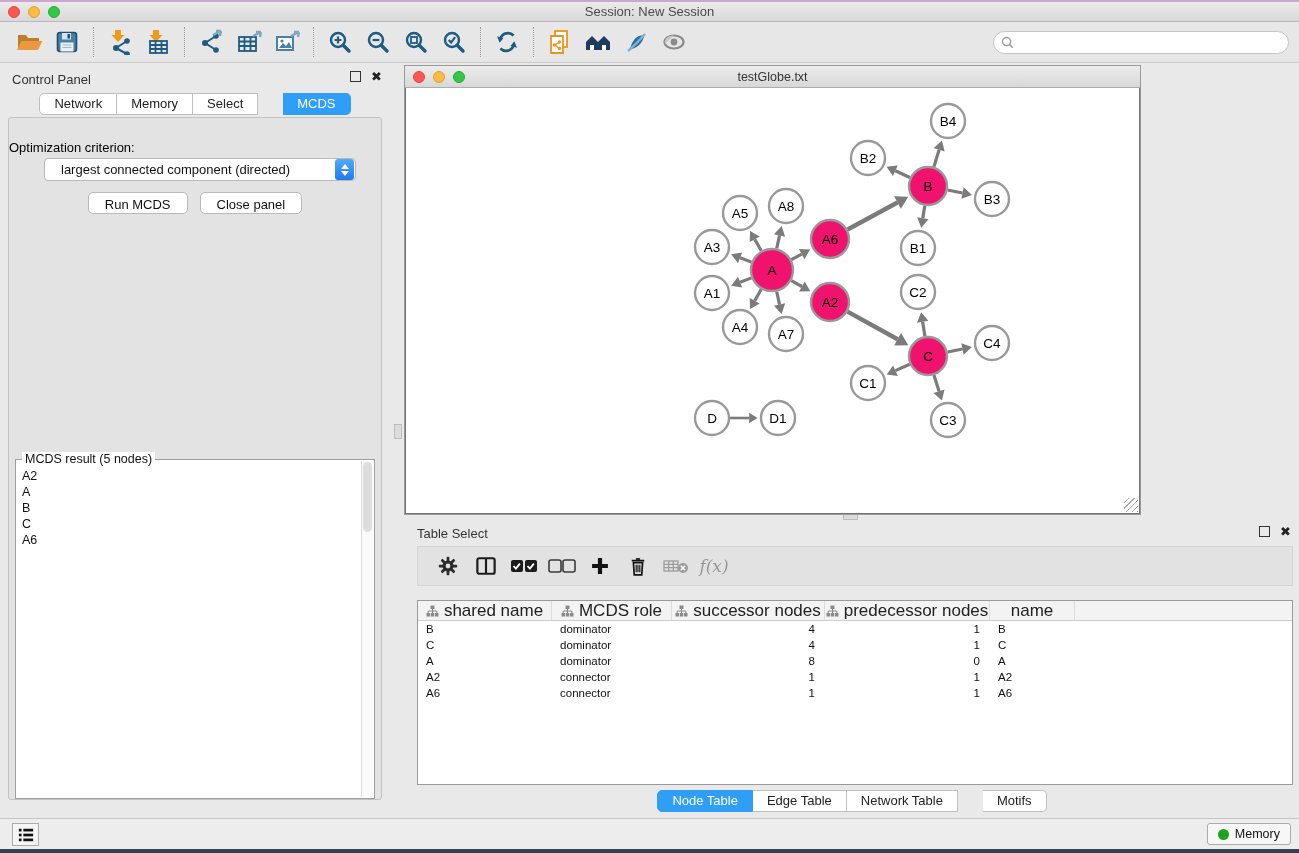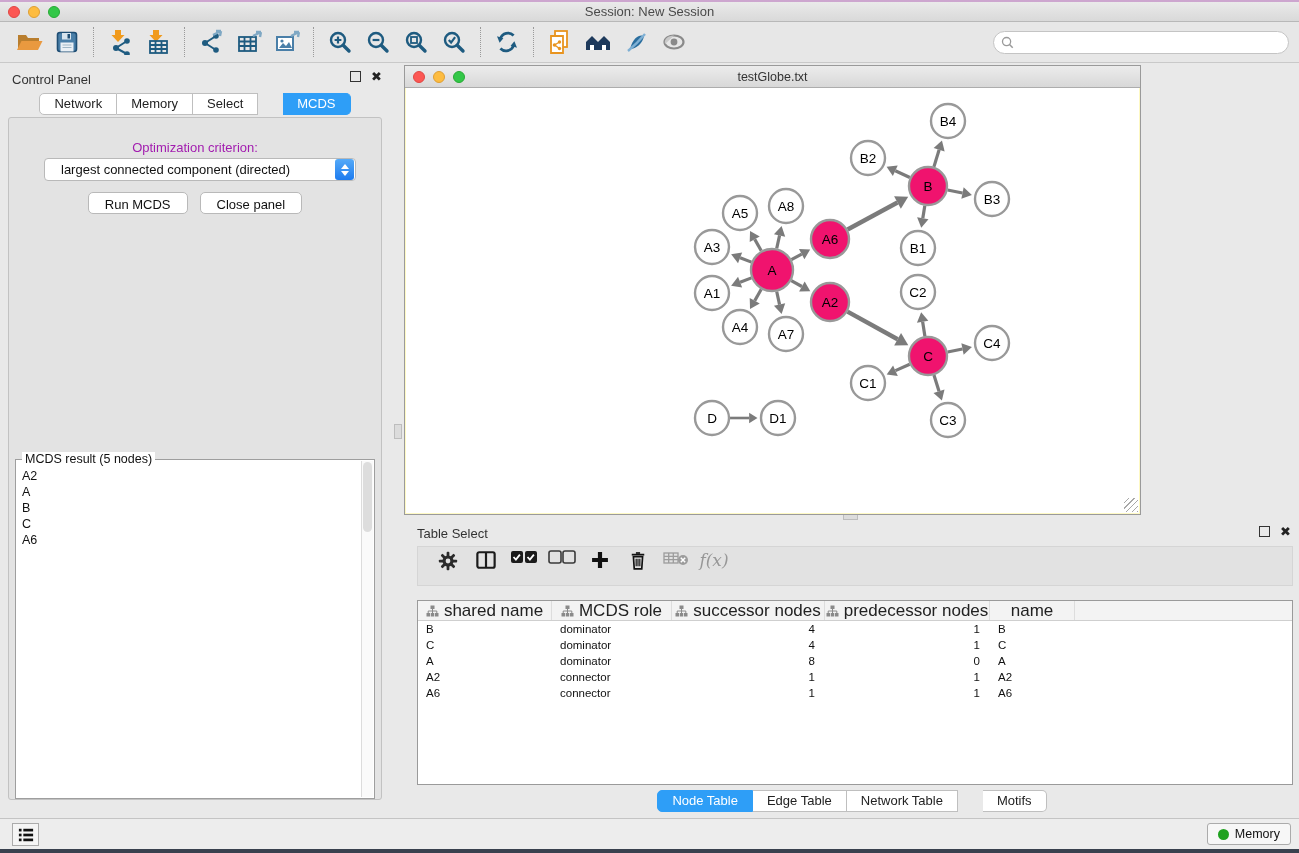--- a/index.html
+++ b/index.html
@@ -36,21 +36,21 @@
   .float-btn { width:11px; height:11px; border:1.6px solid #333; background:transparent; cursor:pointer; }
   .close-btn { font-size:13px; font-weight:bold; color:#222; cursor:pointer; line-height:11px; }
   .seg-tabs { display:flex; justify-content:center; }
   .seg-tab { height:22px; line-height:20px; padding:0 14px; background:#fff; border:1px solid #BFBFBF;
     border-left:none; font-size:13px; color:#222; cursor:pointer; }
   .seg-tab:first-child { border-left:1px solid #BFBFBF; border-radius:5px 0 0 5px; }
   .seg-tab:last-child { border-radius:0 5px 5px 0;margin-left:25px; }
   .seg-tab.active { background:#2E9EF7; border-color:#2E9EF7; color:#fff; }
   .cp-content { position:absolute; left:8px; right:8px; top:52px; bottom:10px;
     background:#E3E3E3; border:1px solid #C2C2C2; border-radius:3px; }
-  .opt-label { text-align:center; margin-top:22px; font-size:13px; color:#a21caf; }
+  .opt-label { text-align:left; margin-top:22px; font-size:13px; color:#000000; }
   .dropdown { position:absolute; left:35px; top:40px; width:312px; height:23px; background:#fff;
     border:1px solid #B9B9B9; border-radius:4px; display:flex; align-items:center; cursor:pointer; }
   .dropdown .dd-text { flex:1; padding-left:16px; font-size:13px; color:#111; white-space:nowrap; overflow:hidden; }
   .dd-stepper { width:19px; height:21px; margin-right:1px; border-radius:3px;
     background:linear-gradient(#55AAF8,#1D7BEF); display:flex; flex-direction:column; align-items:center; justify-content:center; gap:2px; }
   .dd-up { width:0; height:0; border-left:4px solid transparent; border-right:4px solid transparent; border-bottom:5px solid #fff; }
   .dd-down { width:0; height:0; border-left:4px solid transparent; border-right:4px solid transparent; border-top:5px solid #fff; }
   .cp-buttons { position:absolute; left:0; right:0; top:74px; display:flex; justify-content:center; gap:12px; }
   .btn { height:22px; padding:4px 16px; background:#fff; border:1px solid #B9B9B9; border-radius:5px;
     font-size:13px; color:#111; cursor:pointer; font-family:inherit; }
@@ -61,34 +61,34 @@
   .result-item { font-size:12.5px; line-height:16px; padding-left:4px; color:#111; }
   .mcds-scroll { position:absolute; top:1px; bottom:1px; right:1px; width:12px; background:#FAFAFA; border-left:1px solid #DCDCDC; }
   .mcds-thumb { position:absolute; top:1px; left:1px; width:9px; height:70px; background:#DDDDDD; border-radius:5px; }
 
   
   .split-h-v { position:absolute; left:394px; top:424px; width:8px; height:15px; background:#DCDCDC; border:1px solid #BDBDBD; }
   .split-h-h { position:absolute; left:843px; top:513px; width:15px; height:7px; background:#DCDCDC; border:1px solid #BDBDBD; }
 
   
   .network-window { position:absolute; left:404px; top:65px; width:737px; height:450px;
-    background:#fef9c3; border:1px solid #9A9A9A; }
+    background:#737373; border:1px solid #9A9A9A; }
   .nw-titlebar { position:relative; height:22px; background:linear-gradient(#ECECEC,#D8D8D8);
     border-bottom:1px solid #ADADAD; display:flex; align-items:center; }
   .nw-title { position:absolute; left:0; right:0; text-align:center; font-size:12.5px; color:#333; }
   .nw-canvas { position:absolute; left:1px; right:1px; top:22px; bottom:1px; background:#fff; overflow:hidden; }
   .resize-grip { position:absolute; right:2px; bottom:2px; width:14px; height:14px;
     background:repeating-linear-gradient(135deg, transparent 0 3px, #A8A8A8 3px 4px); cursor:nwse-resize; }
 
   
   .table-panel { position:absolute; left:405px; top:520px; width:894px; height:298px; background:#E9E9E9; }
   .tp-header { position:relative; height:26px; display:flex; align-items:center; }
   .tp-toolbar { position:absolute; left:12px; right:6px; top:26px; height:40px; background:#E2E2E2;
     border:1px solid #D5D5D5; display:flex; align-items:center; padding-left:12px; gap:2px; }
-  .tp-ticon { width:36px; height:32px; display:flex; justify-content:center; cursor:pointer; }
+  .tp-ticon { width:36px; height:32px; display:flex; align-items:center; justify-content:center; cursor:pointer; }
   .tp-ticon.disabled { cursor:default; }
   .fx-label { font-family:"DejaVu Serif","Liberation Serif",serif; font-style:italic; color:#979797; font-size:17px; }
   .tp-table { position:absolute; left:12px; right:6px; top:80px; height:185px; background:#fff; border:1px solid #9A9A9A; overflow:hidden; }
   .tbl-head { display:flex; height:20px; background:#F3F3F3; border-bottom:1px solid #CFCFCF; }
   .th { display:flex; align-items:center; justify-content:center; gap:5px; font-size:17px; color:#222;
     border-right:1px solid #DDDDDD; cursor:pointer; }
   .tbl-body .tr { display:flex; height:16px; align-items:center; cursor:default; }
   .td { font-size:11.5px; color:#111; white-space:nowrap; overflow:hidden; }
   .table-tabs { position:absolute; left:0; right:0; top:270px; display:flex; justify-content:center; }
 

